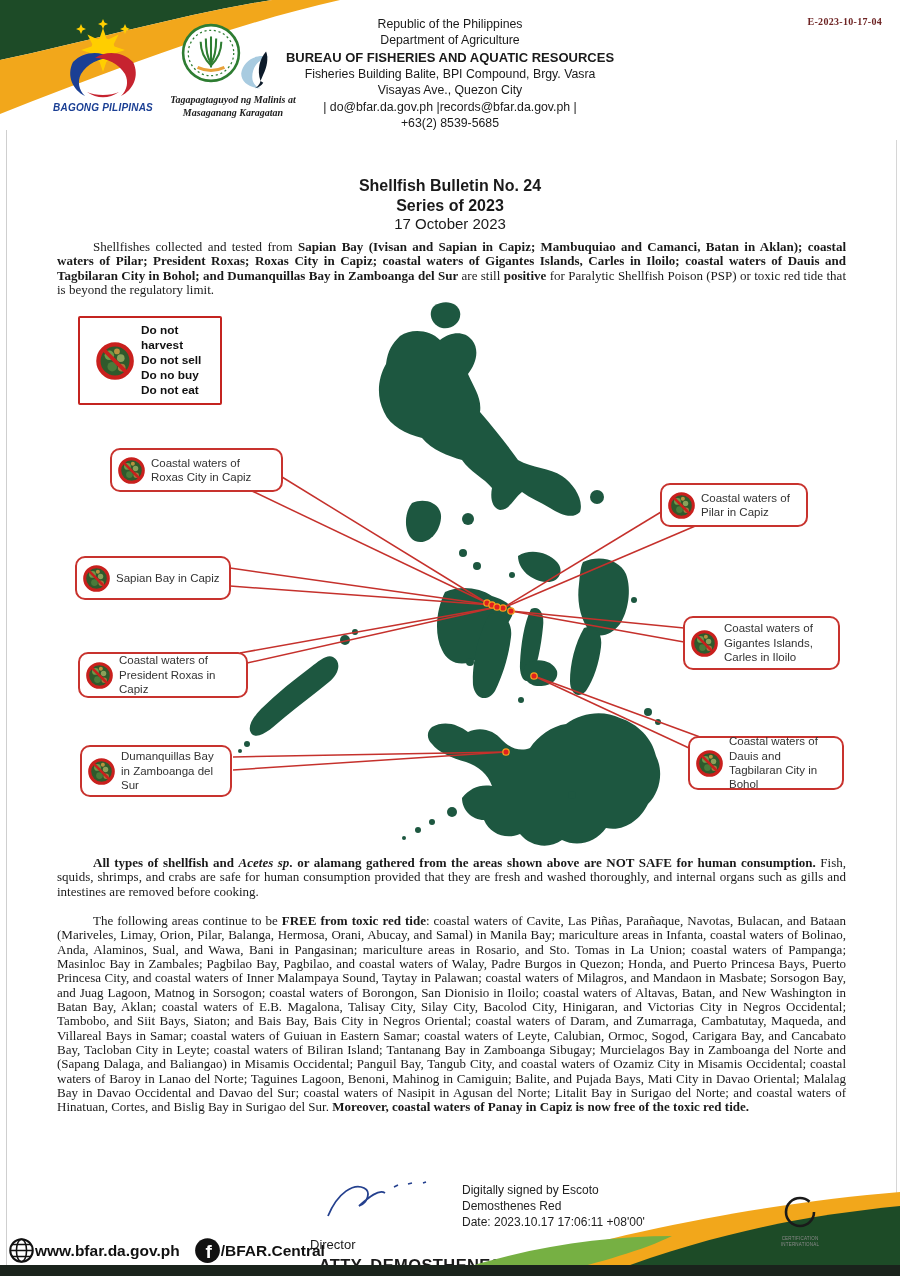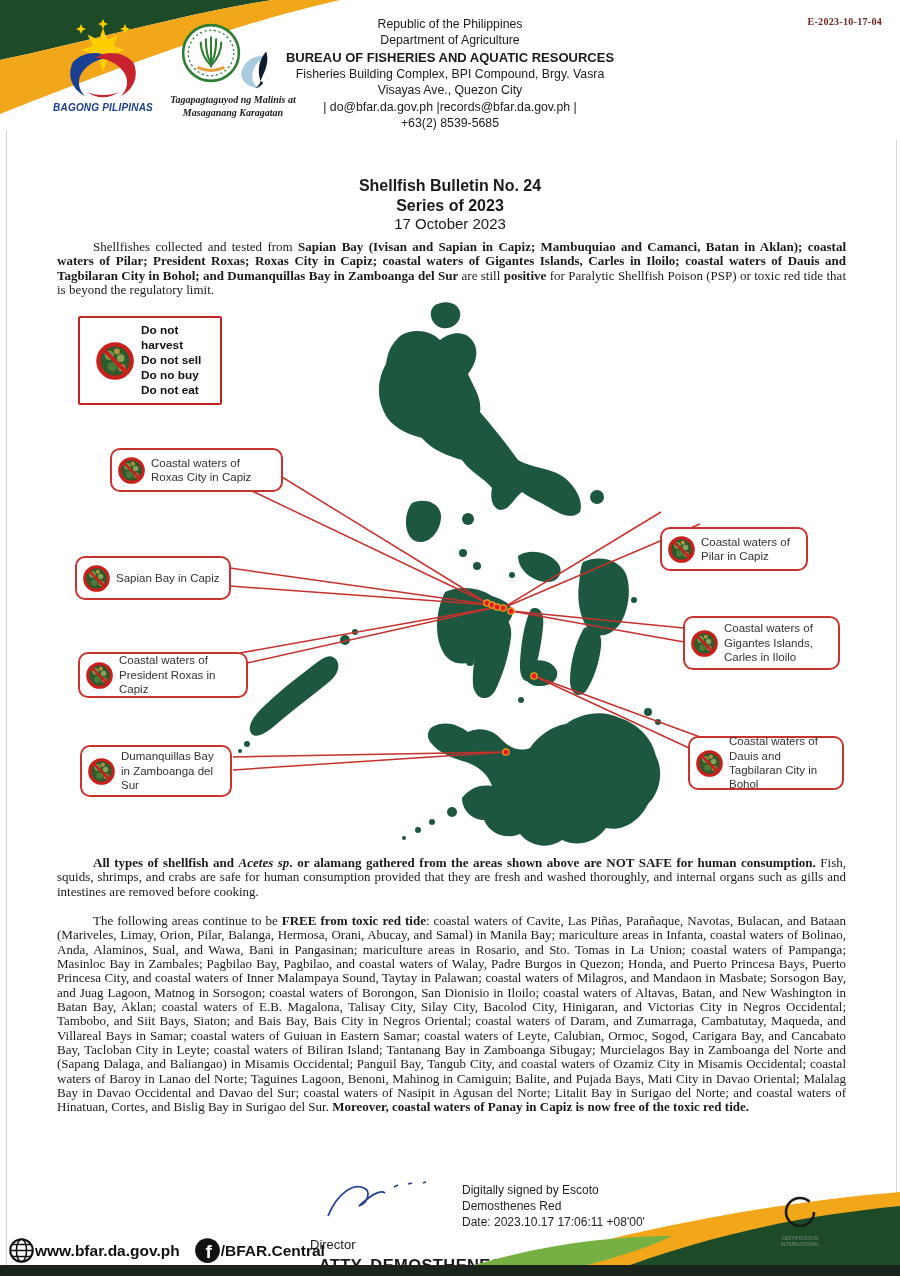--- a/index.html
+++ b/index.html
@@ -122,21 +122,21 @@
     <div class="da-caption">
       <div>Tagapagtaguyod ng Malinis at</div>
       <div>Masaganang Karagatan</div>
     </div>
   </div>
 
   <div class="hdr-text">
     <div>Republic of the Philippines</div>
     <div>Department of Agriculture</div>
     <div class="hdr-bold">BUREAU OF FISHERIES AND AQUATIC RESOURCES</div>
-    <div>Fisheries Building Complex, BPI Compound, Brgy. Vasra</div>
+    <div>Fisheries Building Balite, BPI Compound, Brgy. Vasra</div>
     <div>Visayas Ave., Quezon City</div>
     <div>| do@bfar.da.gov.ph  |records@bfar.da.gov.ph |</div>
     <div>+63(2) 8539-5685</div>
   </div>
 
   <div class="doc-ref">E-2023-10-17-04</div>
 
   <div class="title-block">
     <div class="title-1">Shellfish Bulletin No. 24</div>
     <div class="title-2">Series of 2023</div>
@@ -230,21 +230,21 @@
     </div>
   </div>
 
   <div id="callout-layer">
       <div class="callout" style="left: 110px; top: 448px; width: 173px; height: 44px;">
         <svg class="ci" viewBox="0 0 40 40">
           <use href="#noshell-sym"></use>
         </svg>
         <span class="ct">Coastal waters of Roxas City in Capiz</span>
       </div>
-      <div class="callout" style="left: 660px; top: 483px; width: 148px; height: 42px; margin-top: 44px;">
+      <div class="callout" style="left: 660px; top: 483px; width: 148px; height: 42px;">
         <svg class="ci" viewBox="0 0 40 40">
           <use href="#noshell-sym"></use>
         </svg>
         <span class="ct">Coastal waters of Pilar in Capiz</span>
       </div>
       <div class="callout" style="left: 75px; top: 556px; width: 156px; height: 38px;">
         <svg class="ci" viewBox="0 0 40 40">
           <use href="#noshell-sym"></use>
         </svg>
         <span class="ct">Sapian Bay in Capiz</span>

